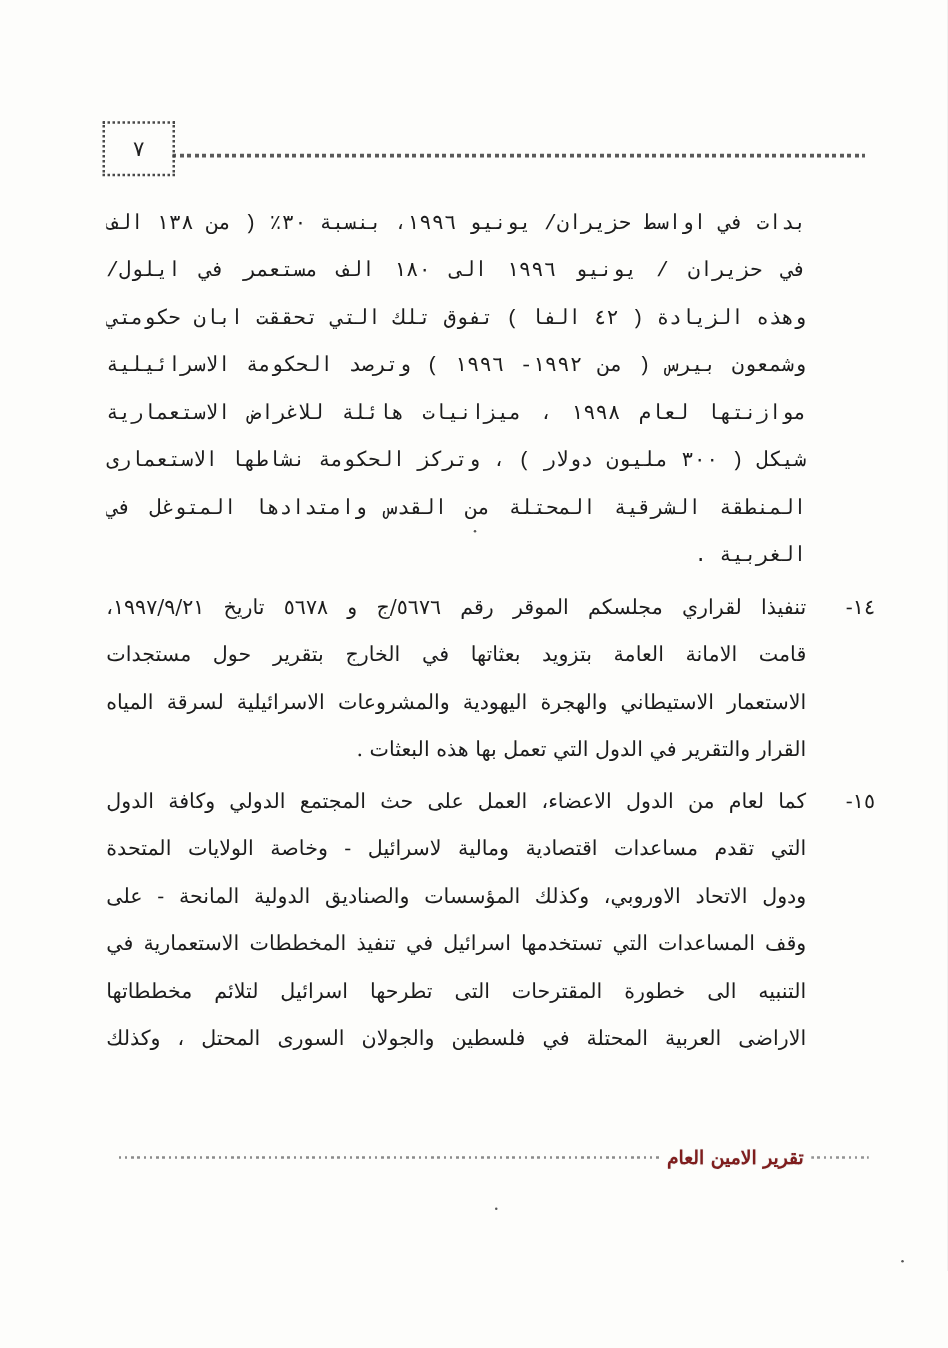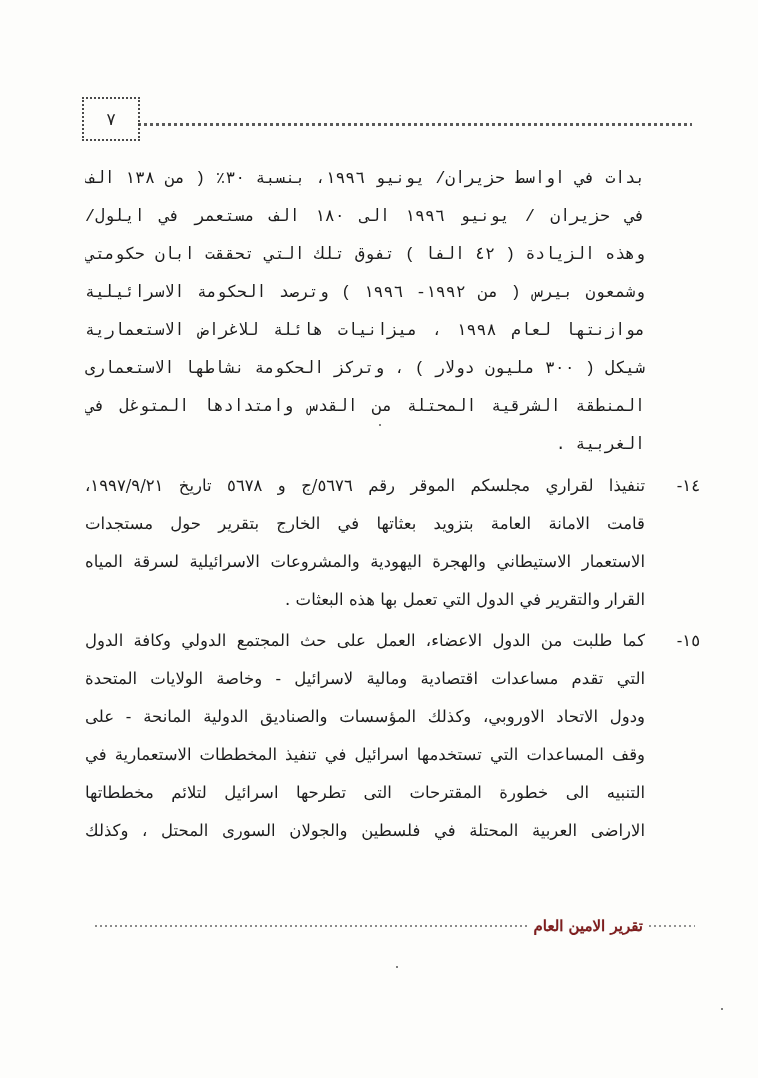--- a/index.html
+++ b/index.html
@@ -101,21 +101,21 @@
         <div class="line">تنفيذا لقراري مجلسكم الموقر رقم ٥٦٧٦/ج و ٥٦٧٨ تاريخ ١٩٩٧/٩/٢١،</div>
         <div class="line">قامت الامانة العامة بتزويد بعثاتها في الخارج بتقرير حول مستجدات</div>
         <div class="line">الاستعمار الاستيطاني والهجرة اليهودية والمشروعات الاسرائيلية لسرقة المياه</div>
         <div class="line endline">القرار والتقرير في الدول التي تعمل بها هذه البعثات .</div>
       </div>
     </div>
 
     <div class="item">
       <div class="marker">١٥-</div>
       <div class="item-lines">
-        <div class="line">كما طلبت من الدول الاعضاء، العمل على حث المجتمع الدولي وكافة الدول</div>
+        <div class="line">كما لعام من الدول الاعضاء، العمل على حث المجتمع الدولي وكافة الدول</div>
         <div class="line">التي تقدم مساعدات اقتصادية ومالية لاسرائيل - وخاصة الولايات المتحدة</div>
         <div class="line">ودول الاتحاد الاوروبي، وكذلك المؤسسات والصناديق الدولية المانحة - على</div>
         <div class="line">وقف المساعدات التي تستخدمها اسرائيل في تنفيذ المخططات الاستعمارية في</div>
         <div class="line">التنبيه الى خطورة المقترحات التى تطرحها اسرائيل لتلائم مخططاتها</div>
         <div class="line">الاراضى العربية المحتلة في فلسطين والجولان السورى المحتل ، وكذلك</div>
       </div>
     </div>
 
   </div>
 

